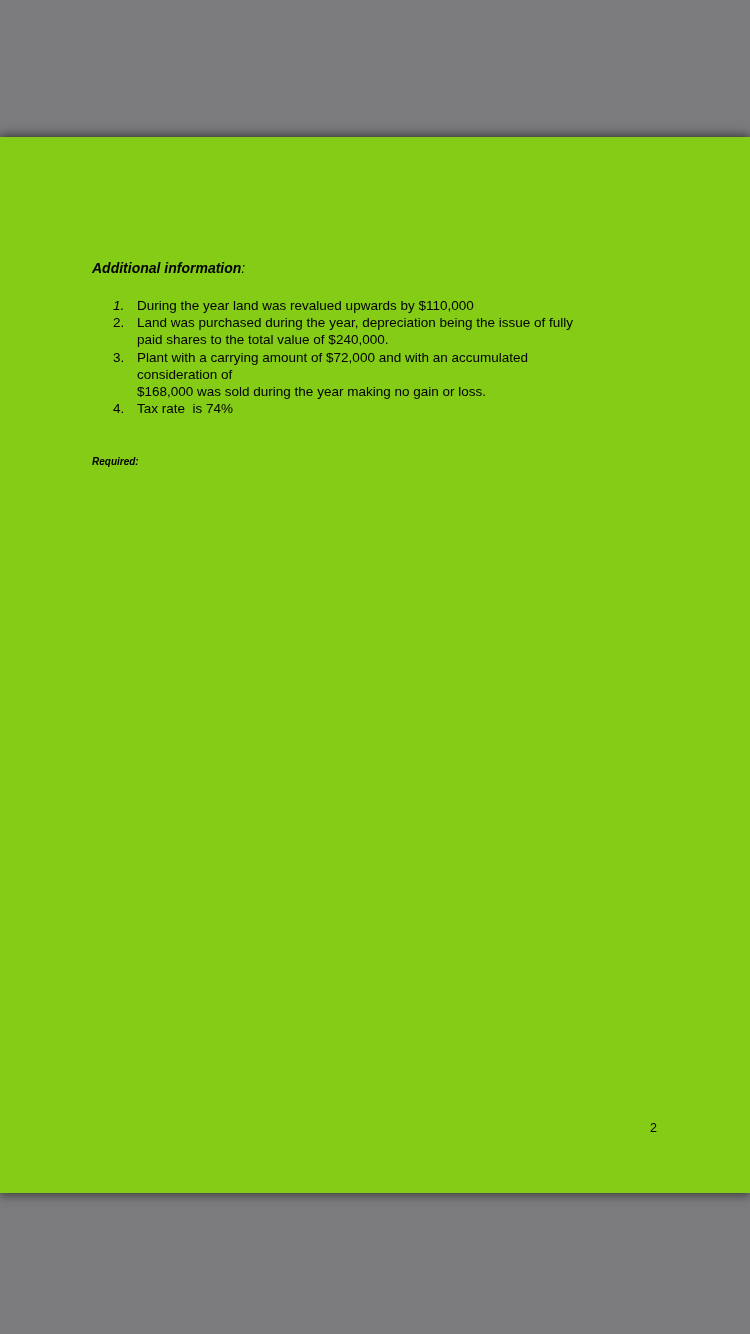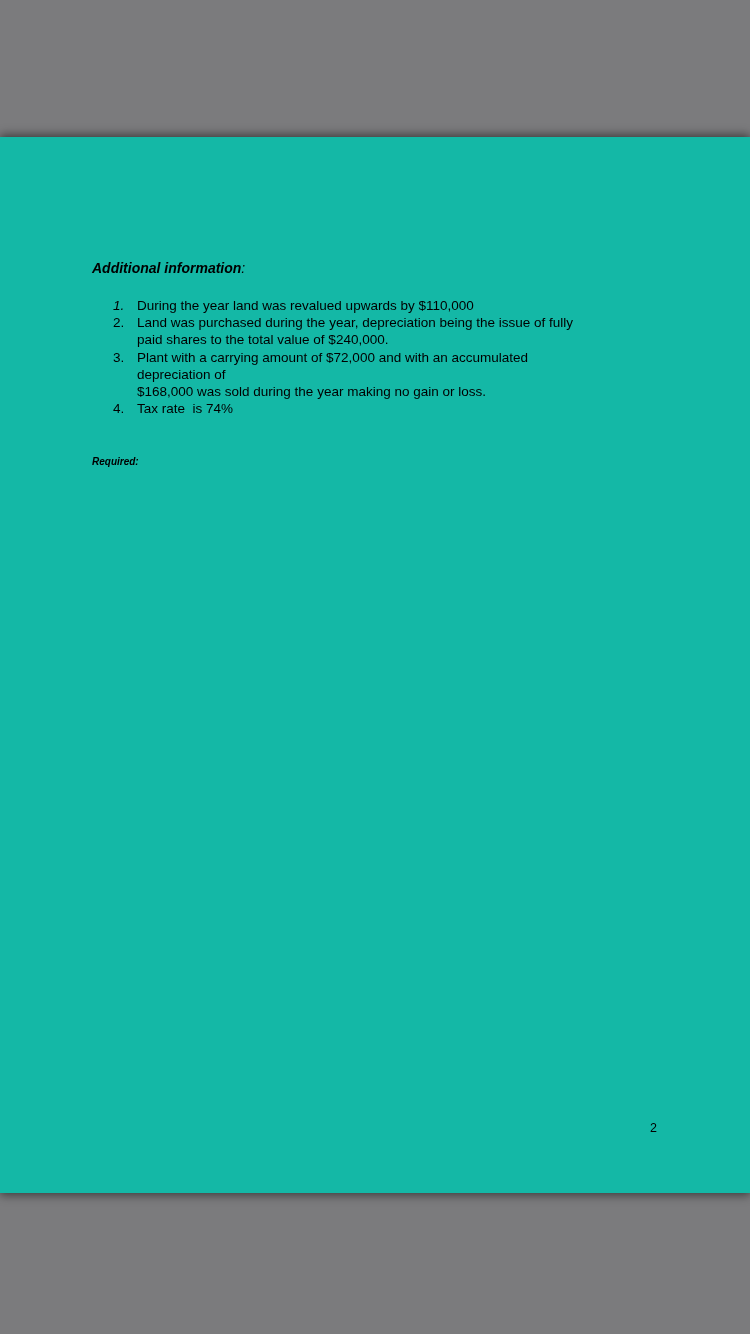--- a/index.html
+++ b/index.html
@@ -20,21 +20,21 @@
     left: 0; top: 0;
     width: 750px; height: 1334px;
     background: #7b7b7d;
   }
   .doc-page {
     position: absolute;
     left: 0;
     top: 137px;
     width: 750px;
     height: 1056px;
-    background: #14b8a6;
+    background: #84cc16;
     box-shadow: 0 -3px 9px rgba(0,0,0,0.38), 0 3px 9px rgba(0,0,0,0.38);
   }
   .heading {
     position: absolute;
     left: 92px;
     top: 123px;
     font-size: 14px;
     line-height: 17px;
     font-style: italic;
     color: #000;
@@ -117,21 +117,21 @@
       <div class="list-lines">
         <div class="list-line">Land was purchased during the year, depreciation being the issue of fully</div>
         <div class="list-line">paid shares to the total value of $240,000.</div>
       </div>
     </div>
 
     <div class="list-item">
       <span class="list-num">3.</span>
       <div class="list-lines">
         <div class="list-line">Plant with a carrying amount of $72,000 and with an accumulated</div>
-        <div class="list-line">depreciation of</div>
+        <div class="list-line">consideration of</div>
         <div class="list-line">$168,000 was sold during the year making no gain or loss.</div>
       </div>
     </div>
 
     <div class="list-item">
       <span class="list-num">4.</span>
       <div class="list-lines">
         <div class="list-line">Tax rate  is 74%</div>
       </div>
     </div>

